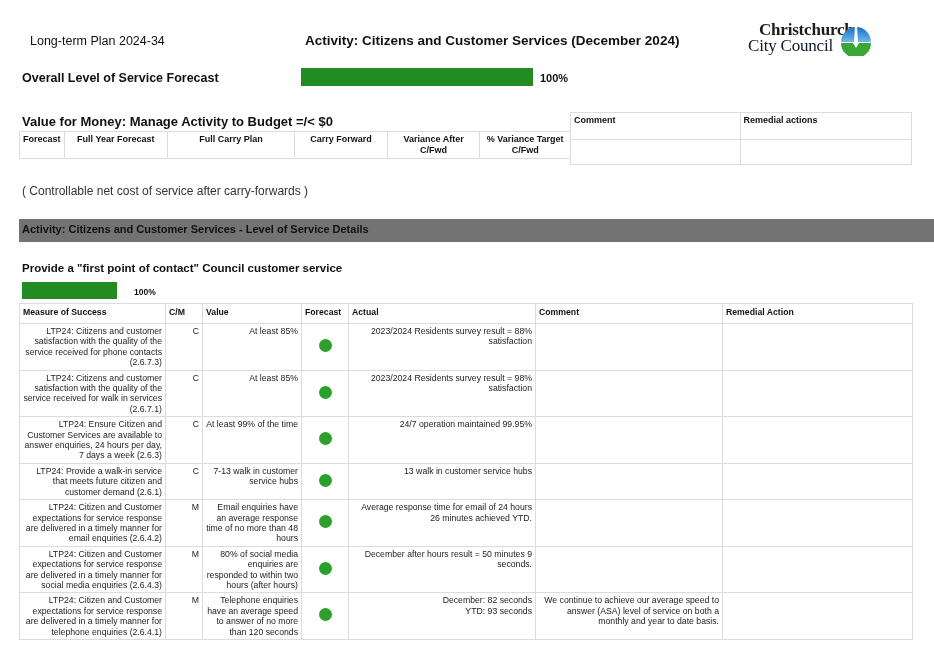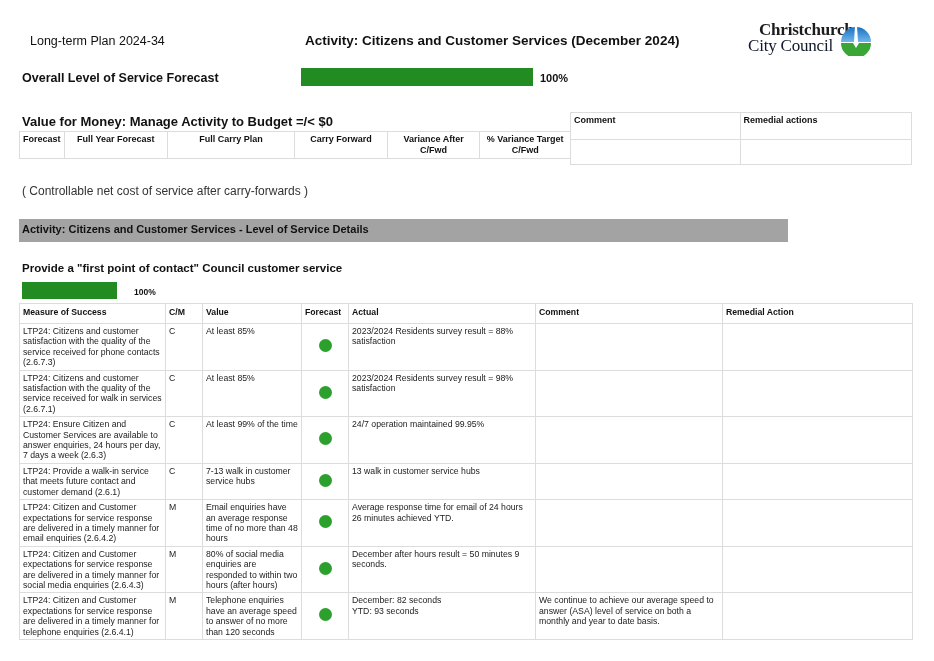--- a/index.html
+++ b/index.html
@@ -33,30 +33,30 @@
   .sq { display: inline-block; width: 10px; height: 10px; background: #2ca02c; }
 
   #comment-table { position: absolute; left: 570px; top: 112px; width: 342px; font-size: 9px; }
   #comment-table th { font-weight: bold; text-align: left; vertical-align: top; padding: 2px 3px; line-height: 11px; }
   #comment-table th.hdr { font-size: 10px; height: 15px; }
   #comment-table th.sub { height: 22px; }
   #comment-table td { height: 22px; }
 
   #fin-note { left: 22px; top: 184px; font-size: 12px; color: #333; }
 
-  #details-banner { left: 19px; top: 219px; width: 769px; height: 23px; background: #a3a3a3; }
+  #details-banner { left: 19px; top: 219px; width: 915px; height: 23px; background: #737373; }
   #details-banner span { position: absolute; left: 3px; top: 4px; font-size: 11px; font-weight: bold; }
 
   #section-title { left: 22px; top: 262px; font-size: 11.5px; font-weight: bold; }
   #section-bar { left: 22px; top: 282px; width: 95px; height: 17px; }
   #section-pct { left: 134px; top: 287px; font-size: 8.5px; font-weight: bold; }
 
   #los-table { position: absolute; left: 19px; top: 303px; width: 893px; font-size: 8.7px; line-height: 10.4px; table-layout: fixed; }
   #los-table th { font-weight: bold; text-align: left; padding: 3px 3px; height: 13px; vertical-align: top; }
-  #los-table td { vertical-align: top; padding: 2px 3px; color: #222; }
+  #los-table td { vertical-align: top; padding: 2px 3px; color: #222; text-align: right; }
   #los-table td.fc { text-align: center; vertical-align: middle; }
   .dot { display: inline-block; width: 13px; height: 13px; border-radius: 50%; background: #2ca02c; }
 </style>
 </head>
 <body>
 
 <div class="abs" id="plan-title">Long-term Plan 2024-34</div>
 <div class="abs" id="activity-title">Activity: Citizens and Customer Services (December 2024)</div>
 
 <div class="abs" id="logo">
@@ -177,21 +177,21 @@
     <tr style="height:46px">
       <td>LTP24: Ensure Citizen and Customer Services are available to answer enquiries, 24 hours per day, 7 days a week (2.6.3)</td>
       <td>C</td>
       <td>At least 99% of the time</td>
       <td class="fc"><span class="dot"></span></td>
       <td>24/7 operation maintained 99.95%</td>
       <td></td>
       <td></td>
     </tr>
     <tr style="height:36px">
-      <td>LTP24: Provide a walk-in service that meets future contact and customer demand (2.6.1)</td>
+      <td>LTP24: Provide a walk-in service that meets future citizen and customer demand (2.6.1)</td>
       <td>C</td>
       <td>7-13 walk in customer service hubs</td>
       <td class="fc"><span class="dot"></span></td>
       <td>13 walk in customer service hubs</td>
       <td></td>
       <td></td>
     </tr>
     <tr style="height:46px">
       <td>LTP24: Citizen and Customer expectations for service response are delivered in a timely manner for email enquiries (2.6.4.2)</td>
       <td>M</td>

